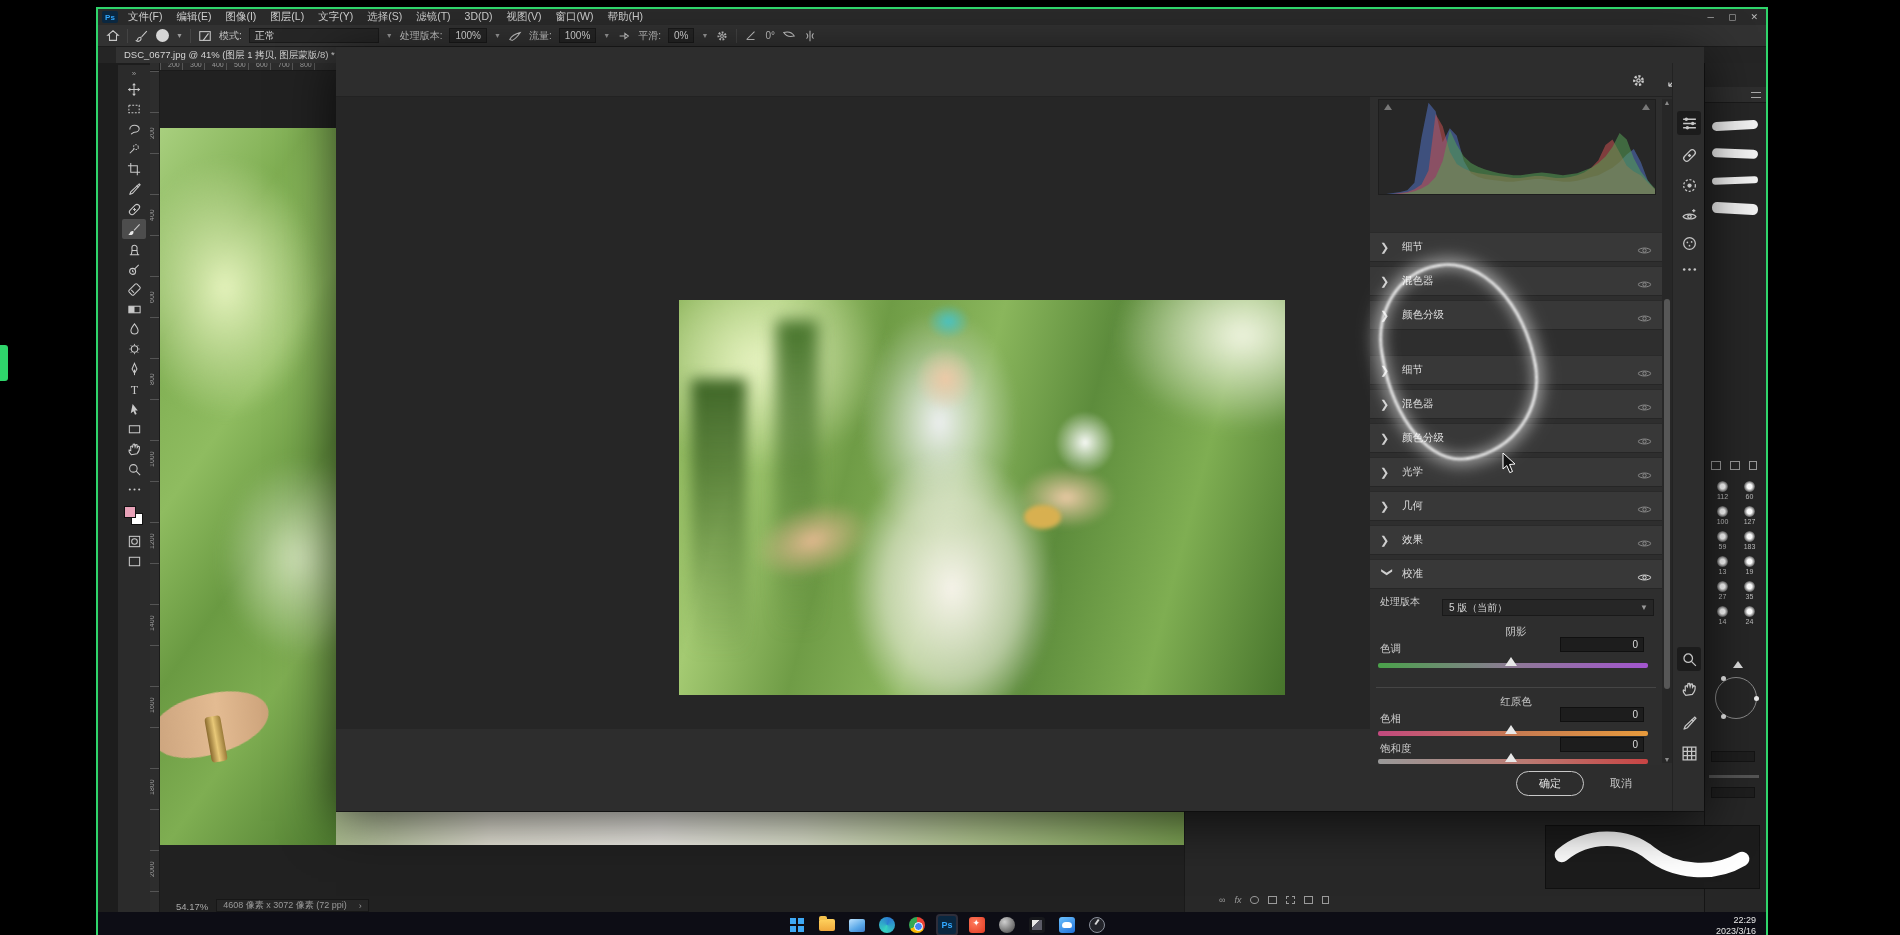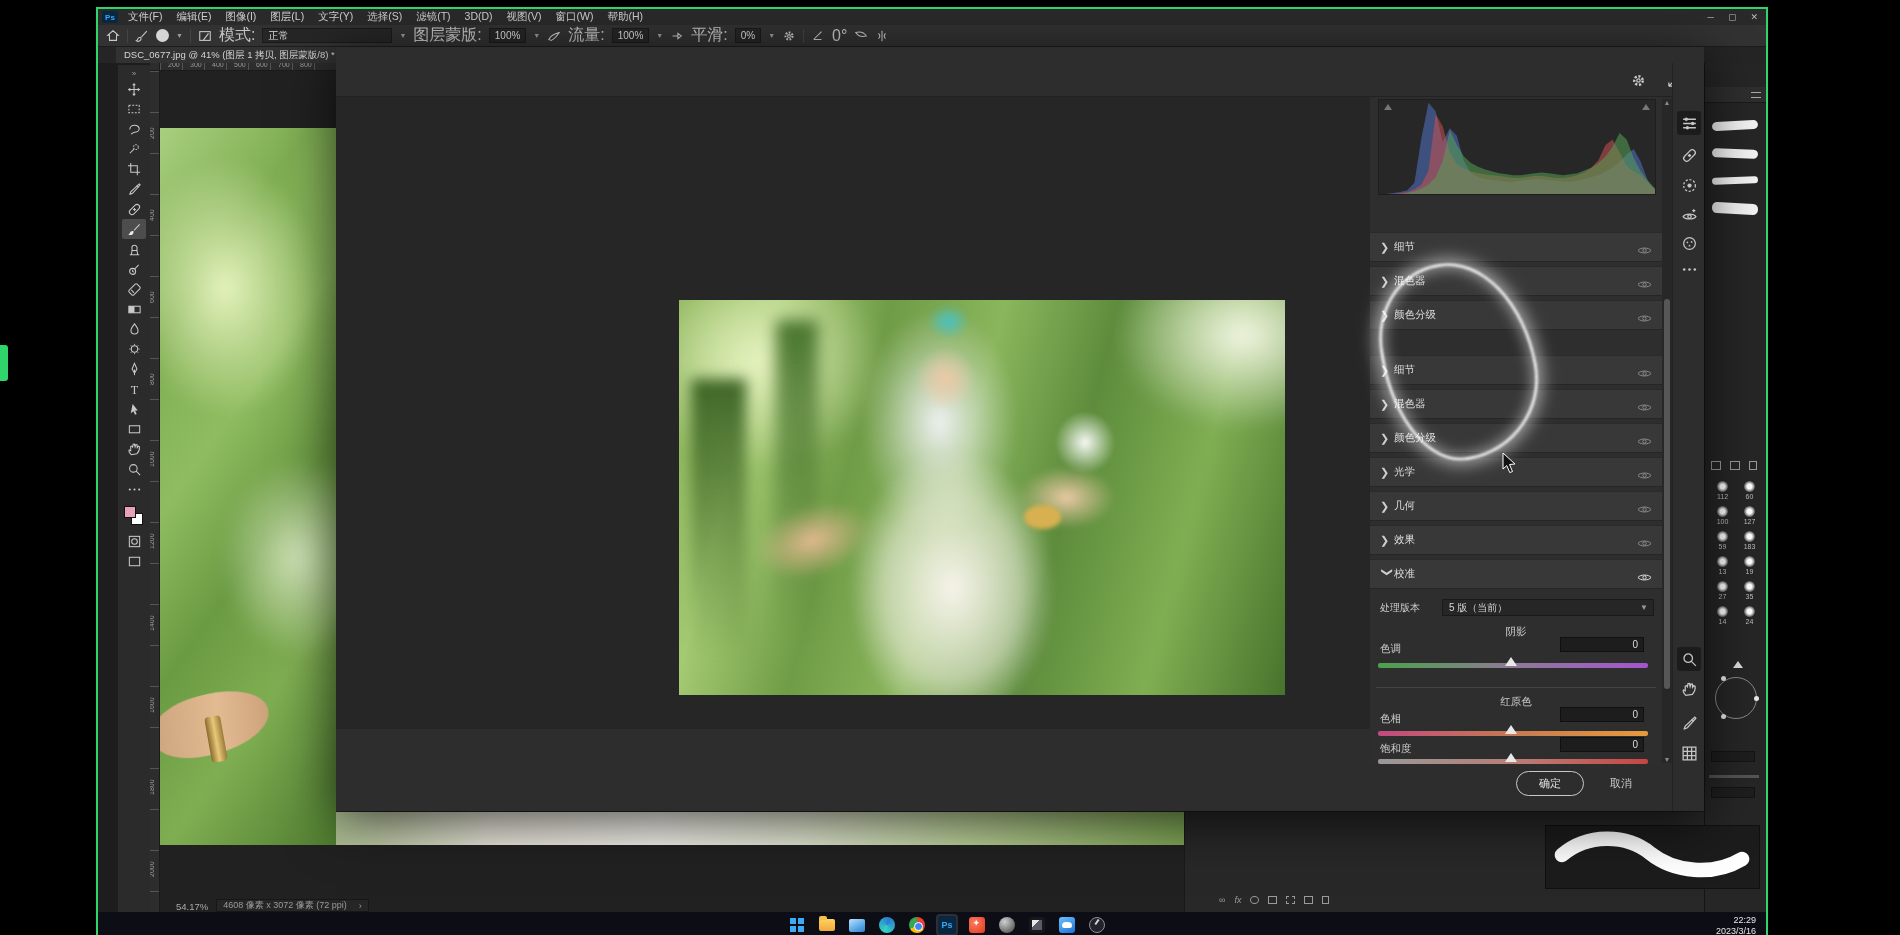--- a/index.html
+++ b/index.html
@@ -14,21 +14,21 @@
   .ps-logo { width:16px; height:12px; margin-left:4px; background:#0a2740; color:var(--ps-blue,#31a8ff);
     font-size:8px; font-weight:bold; display:flex; align-items:center; justify-content:center; border-radius:2px;}
   .menu-items { display:flex; margin-left:10px; gap:14px; }
   .mi { font-size:10.5px; color:#cfcfcf; white-space:nowrap; cursor:default;}
   .winctl { position:absolute; right:8px; top:0; display:flex; gap:14px; color:#bbb; font-size:9px; line-height:16px;}
 
   
   .optionsbar { left:0; top:16px; width:100%; height:22px; background:#323232; border-bottom:1px solid #1c1c1c;
     display:flex; align-items:center; gap:7px; padding-left:8px; z-index:5;}
   .optionsbar svg { width:14px; height:14px; stroke:#c9c9c9; fill:none; stroke-width:1.2;}
-  .olabel { font-size:16px; color:#c3c3c3; white-space:nowrap;}
+  .olabel { font-size:10px; color:#c3c3c3; white-space:nowrap;}
   .obox { background:#262626; border:1px solid #1a1a1a; color:#ddd; font-size:10px; padding:1px 5px; height:15px;
     display:flex; align-items:center; white-space:nowrap;}
   .osep { width:1px; height:14px; background:#444;}
   .ochev { color:#999; font-size:7px;}
   .brush-dot { width:13px; height:13px; border-radius:50%; background:#d6d6d6;}
 
   
   .tabbar { left:0; top:38px; width:100%; height:16px; background:#252525; z-index:5;}
   .doc-tab { position:absolute; left:18px; top:0; height:16px; background:#323232; color:#d5d5d5; font-size:9.5px;
     display:flex; align-items:center; gap:8px; padding:0 8px; white-space:nowrap;}
@@ -118,25 +118,25 @@
   .btn-cancel { color:#c9c9c9; font-size:11px; background:transparent; border:none;}
 
   
   .acr-panel { position:absolute; left:1034px; top:50px; width:292px; height:668px; background:#2e2e2e; overflow:hidden;}
   .hist { position:absolute; left:8px; top:2px; width:278px; height:96px; background:#272727; border:1px solid #1e1e1e;}
   .clip { position:absolute; top:3px; width:12px; height:9px;}
   .clip:before { content:""; position:absolute; left:2px; top:1px; border-left:4px solid transparent; border-right:4px solid transparent; border-bottom:6px solid #777;}
   .prow { position:absolute; left:0; width:292px; height:30px; background:#383838; border-top:1px solid #2a2a2a; border-bottom:1px solid #262626;
     display:flex; align-items:center;}
   .prow .chev { color:#cfcfcf; font-size:11px; font-weight:bold; margin-left:10px; width:14px;}
-  .prow .plabel { color:#dedede; font-size:10.5px; }
+  .prow .plabel { color:#dedede; font-size:10.5px; margin-left:8px;}
   .prow .eye { position:absolute; right:10px; top:9px; width:15px; height:11px;}
   .eye svg { width:15px; height:11px; stroke:#8f8f8f; fill:none; stroke-width:1;}
   .eye.on svg { stroke:#e8e8e8;}
-  .proc-row { position:absolute; left:0; top:498px; width:292px; height:26px; display:flex; align-items:center;}
+  .proc-row { position:absolute; left:0; top:498px; width:292px; height:26px; display:flex; align-items:flex-start;}
   .proc-label { color:#c9c9c9; font-size:10px; margin-left:10px;}
   .proc-dd { position:absolute; left:72px; top:4px; width:212px; height:17px; background:#262626; border:1px solid #191919;
     color:#d5d5d5; font-size:10px; display:flex; align-items:center; padding:0 6px;}
   .proc-dd .dchev { position:absolute; right:5px; color:#999; font-size:8px;}
   .sec-head { position:absolute; left:0; width:292px; text-align:center; color:#c9c9c9; font-size:10.5px;}
   .sl-label { position:absolute; left:10px; color:#c9c9c9; font-size:10.5px;}
   .sl-box { position:absolute; left:190px; width:84px; height:15px; background:#1d1d1d; border:1px solid #101010;
     color:#ddd; font-size:10px; display:flex; align-items:center; justify-content:flex-end; padding-right:5px;}
   .sl-track { position:absolute; left:8px; width:270px; height:5px; border-radius:2px;}
   .sl-thumb { position:absolute; left:47%; top:-6px; width:0; height:0;
@@ -229,21 +229,21 @@
     <span class="brush-dot"></span>
     <span class="ochev">▼</span>
     <span class="osep"></span>
     <svg viewBox="0 0 16 16">
         <rect x="2" y="3" width="12" height="10"></rect>
         <path d="M6 13l6-8"></path>
       </svg>
     <span class="olabel">模式:</span>
     <span class="obox" style="width:130px;">正常</span>
     <span class="ochev">▼</span>
-    <span class="olabel">图层蒙版:</span>
+    <span class="olabel">处理版本:</span>
     <span class="obox">100%</span>
     <span class="ochev">▼</span>
     <svg viewBox="0 0 16 16">
         <path d="M2 12c2-4 8-7 12-8-2 3-5 7-9 9z"></path>
       </svg>
     <span class="olabel">流量:</span>
     <span class="obox">100%</span>
     <span class="ochev">▼</span>
     <svg viewBox="0 0 16 16">
         <path d="M3 8h6M9 5l4 3-4 3z"></path>

